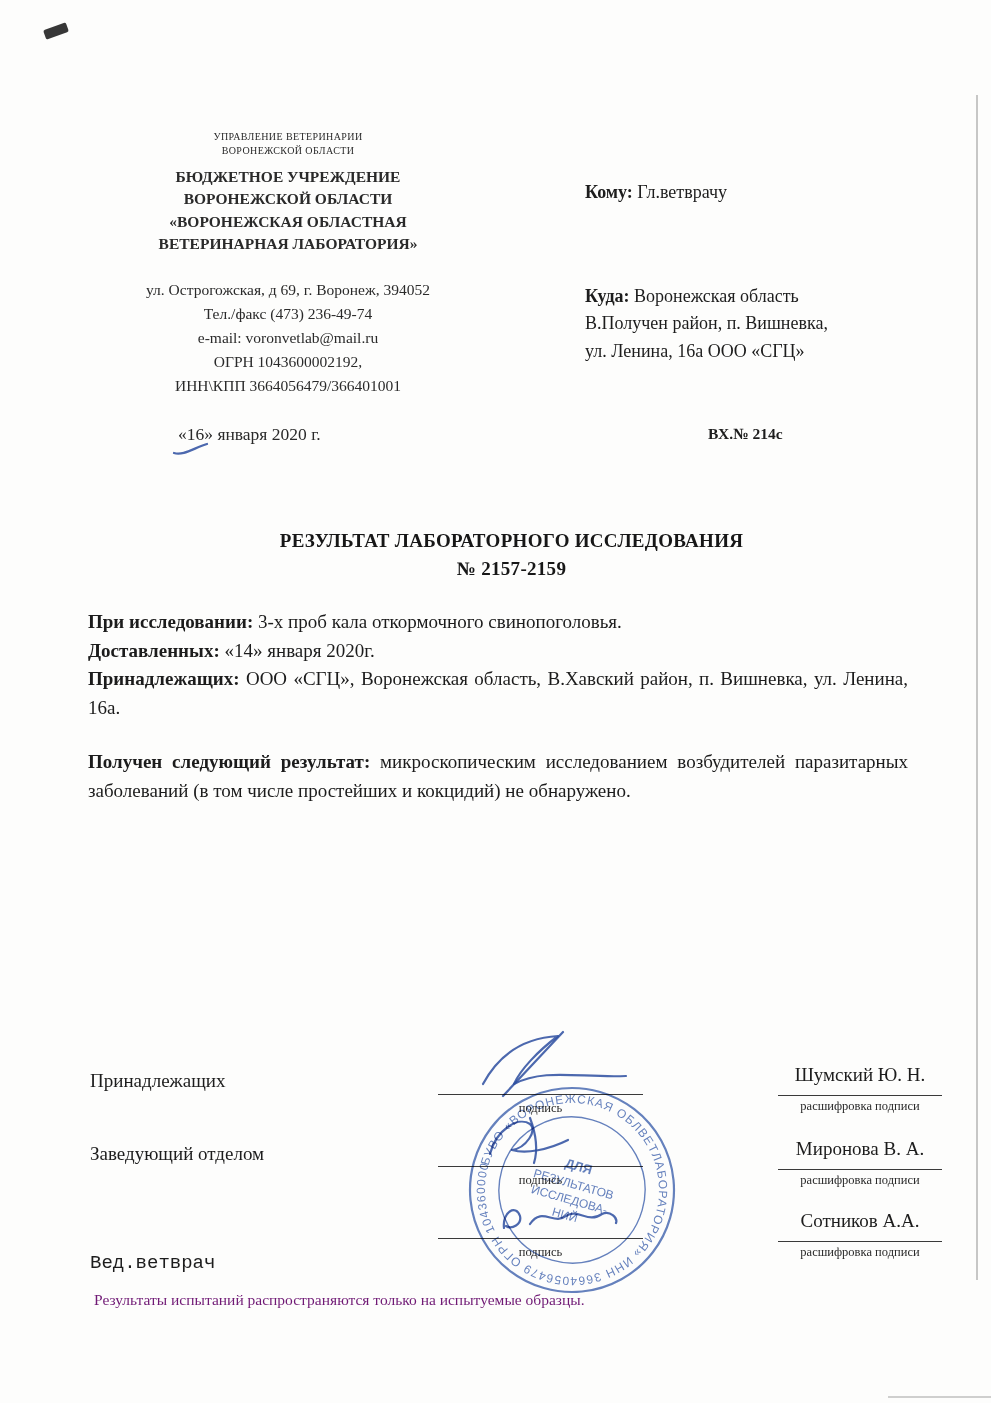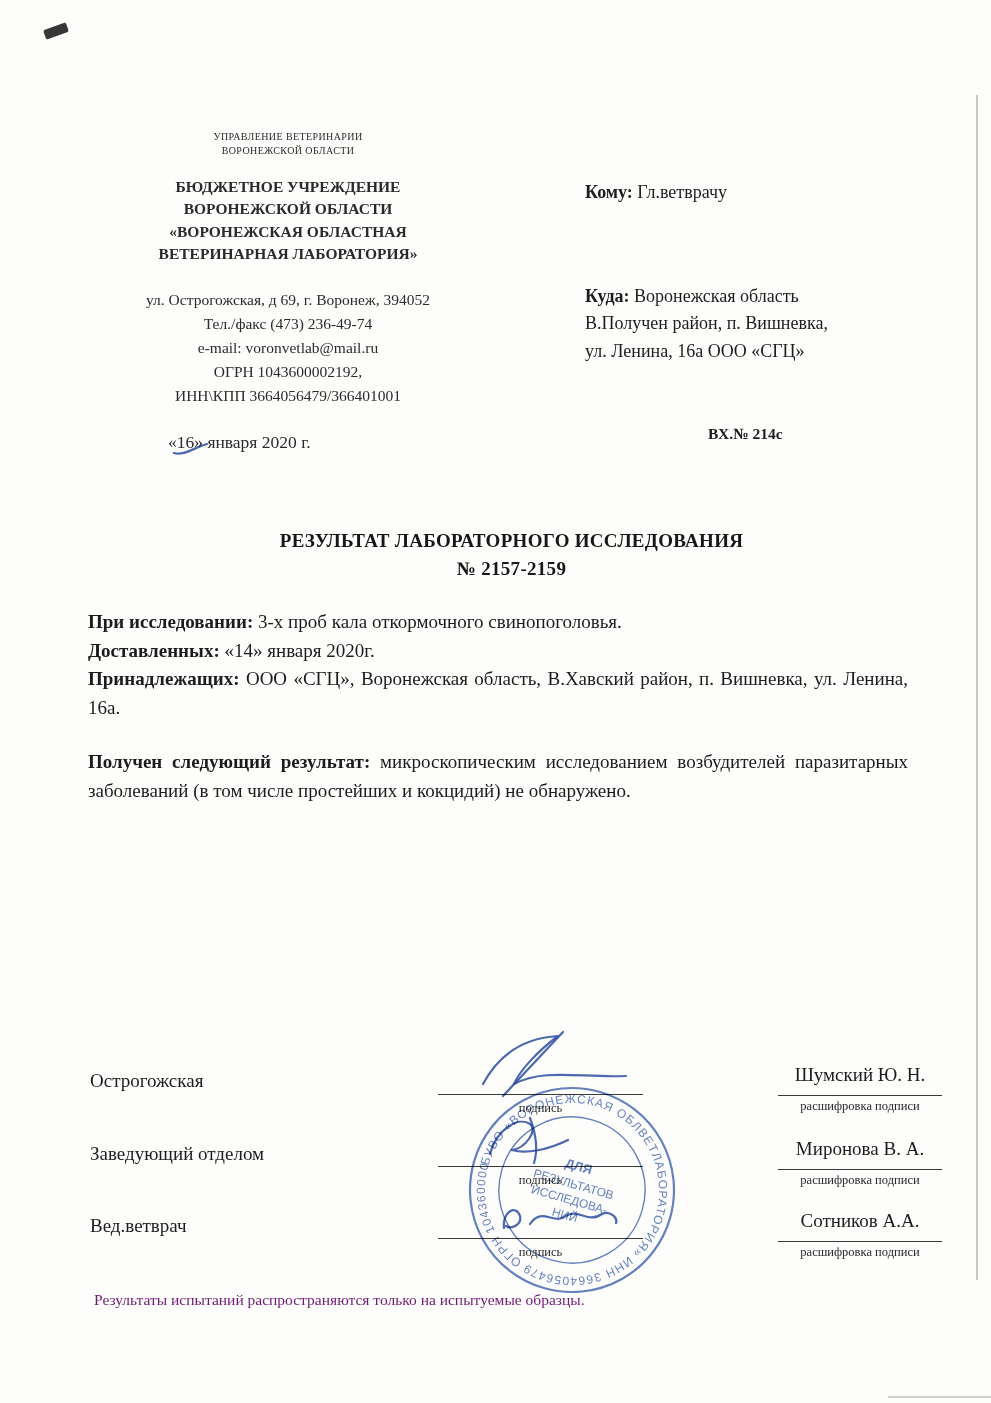--- a/index.html
+++ b/index.html
@@ -15,23 +15,23 @@
     background:#141414; transform:rotate(-20deg); border-radius:2px; opacity:.85; }
   .artifact-right { position:absolute; left:976px; top:95px; width:2px; height:1185px;
     background:rgba(110,110,110,.38); }
   .artifact-bottom { position:absolute; left:888px; top:1396px; width:103px; height:2px;
     background:rgba(120,120,120,.35); }
 
   
   .letterhead-left { position:absolute; left:92px; top:130px; width:392px;
     text-align:center; color:#2a2a2a; }
   .authority { font-size:10px; line-height:1.4; letter-spacing:.4px; }
-  .org-name  { margin-top:18px; font-weight:bold; font-size:15.5px; line-height:1.45; }
+  .org-name  { margin-top:8px; font-weight:bold; font-size:15.5px; line-height:1.45; }
   .contacts  { margin-top:22px; font-size:15.5px; line-height:1.55; }
-  .date-line { position:absolute; left:168px; top:424px; font-size:17.5px; color:#2a2a2a;margin-top:8px; }
+  .date-line { position:absolute; left:178px; top:424px; font-size:17.5px; color:#2a2a2a; }
 
   .to-block   { position:absolute; left:585px; top:138px; font-size:18px; color:#1d1d1d;margin-top:44px; }
   .where-block{ position:absolute; left:585px; top:283px; width:335px; font-size:18px;
     line-height:1.52; color:#1d1d1d; }
   .incoming   { position:absolute; left:708px; top:425px; font-size:15.5px; font-weight:bold; color:#1d1d1d; }
   b { font-weight:bold; }
 
   
   .doc-title { position:absolute; left:0; top:527px; width:100%; text-align:center;
     font-weight:bold; font-size:19px; line-height:1.45; letter-spacing:.3px; color:#171717;padding-left:32px; }
@@ -126,41 +126,41 @@
       <b>Принадлежащих:</b>
       <span>ООО «СГЦ», Воронежская область, В.Хавский район, п. Вишневка, ул. Ленина, 16а.</span>
     </p>
     <div class="body-gap"></div>
     <p class="justify">
       <b>Получен следующий результат:</b>
       <span>микроскопическим исследованием возбудителей паразитарных заболеваний (в том числе простейших и кокцидий) не обнаружено.</span>
     </p>
   </div>
 
-  <div class="sig-role" style="top:1070px;">Острогожская</div>
+  <div class="sig-role" style="top:1070px;">Принадлежащих</div>
   <div class="sig-line" style="top:1094px;">
     <div class="line"></div>
     <div class="caption">подпись</div>
   </div>
   <div class="sig-name" style="top:1064px;">
     <div class="name">Шумский Ю. Н.</div>
     <div class="caption">расшифровка подписи</div>
   </div>
 
   <div class="sig-role" style="top:1143px;">Заведующий отделом</div>
   <div class="sig-line" style="top:1166px;">
     <div class="line"></div>
     <div class="caption">подпись</div>
   </div>
   <div class="sig-name" style="top:1138px;">
     <div class="name">Миронова В. А.</div>
     <div class="caption">расшифровка подписи</div>
   </div>
 
-  <div class="sig-role" style="top:1215px;">Вед.ветврач</div>
+  <div class="sig-role" style="top:1252px;font-family:Liberation Mono, monospace;">Вед.ветврач</div>
   <div class="sig-line" style="top:1238px;">
     <div class="line"></div>
     <div class="caption">подпись</div>
   </div>
   <div class="sig-name" style="top:1210px;">
     <div class="name">Сотников А.А.</div>
     <div class="caption">расшифровка подписи</div>
   </div>
 
   <svg class="sig-ink" style="left:468px; top:1026px;" width="190" height="76">

